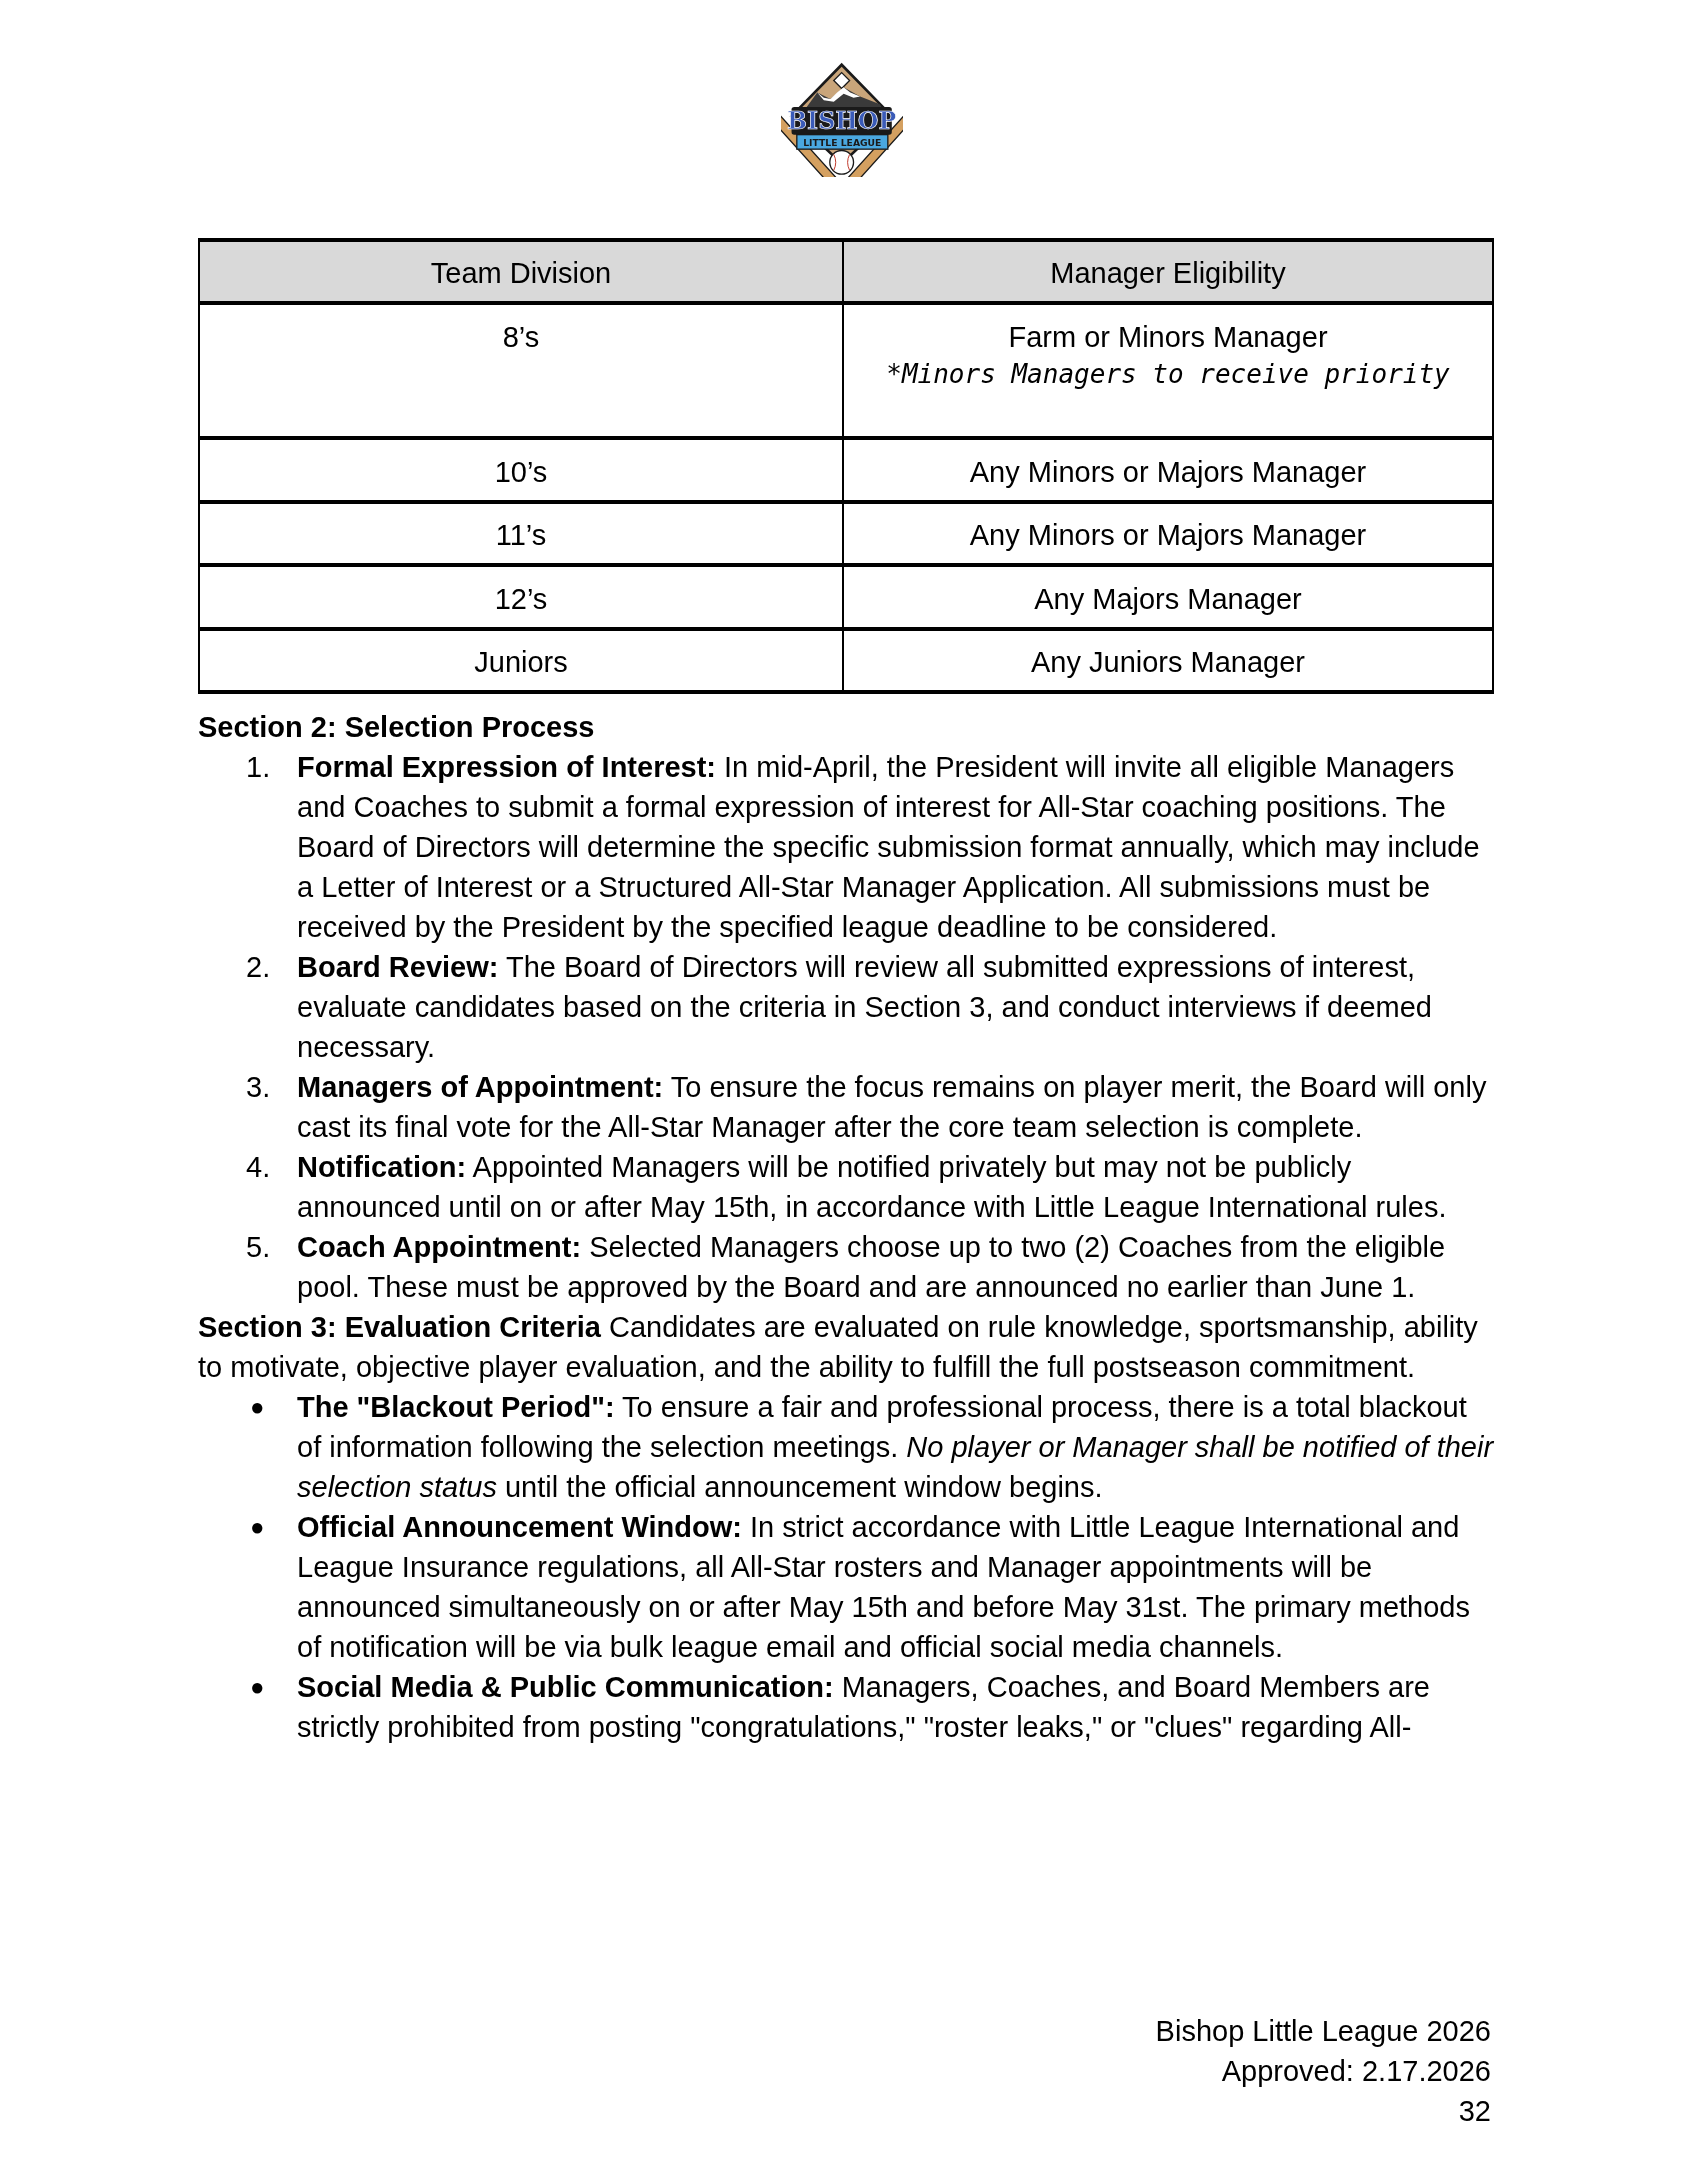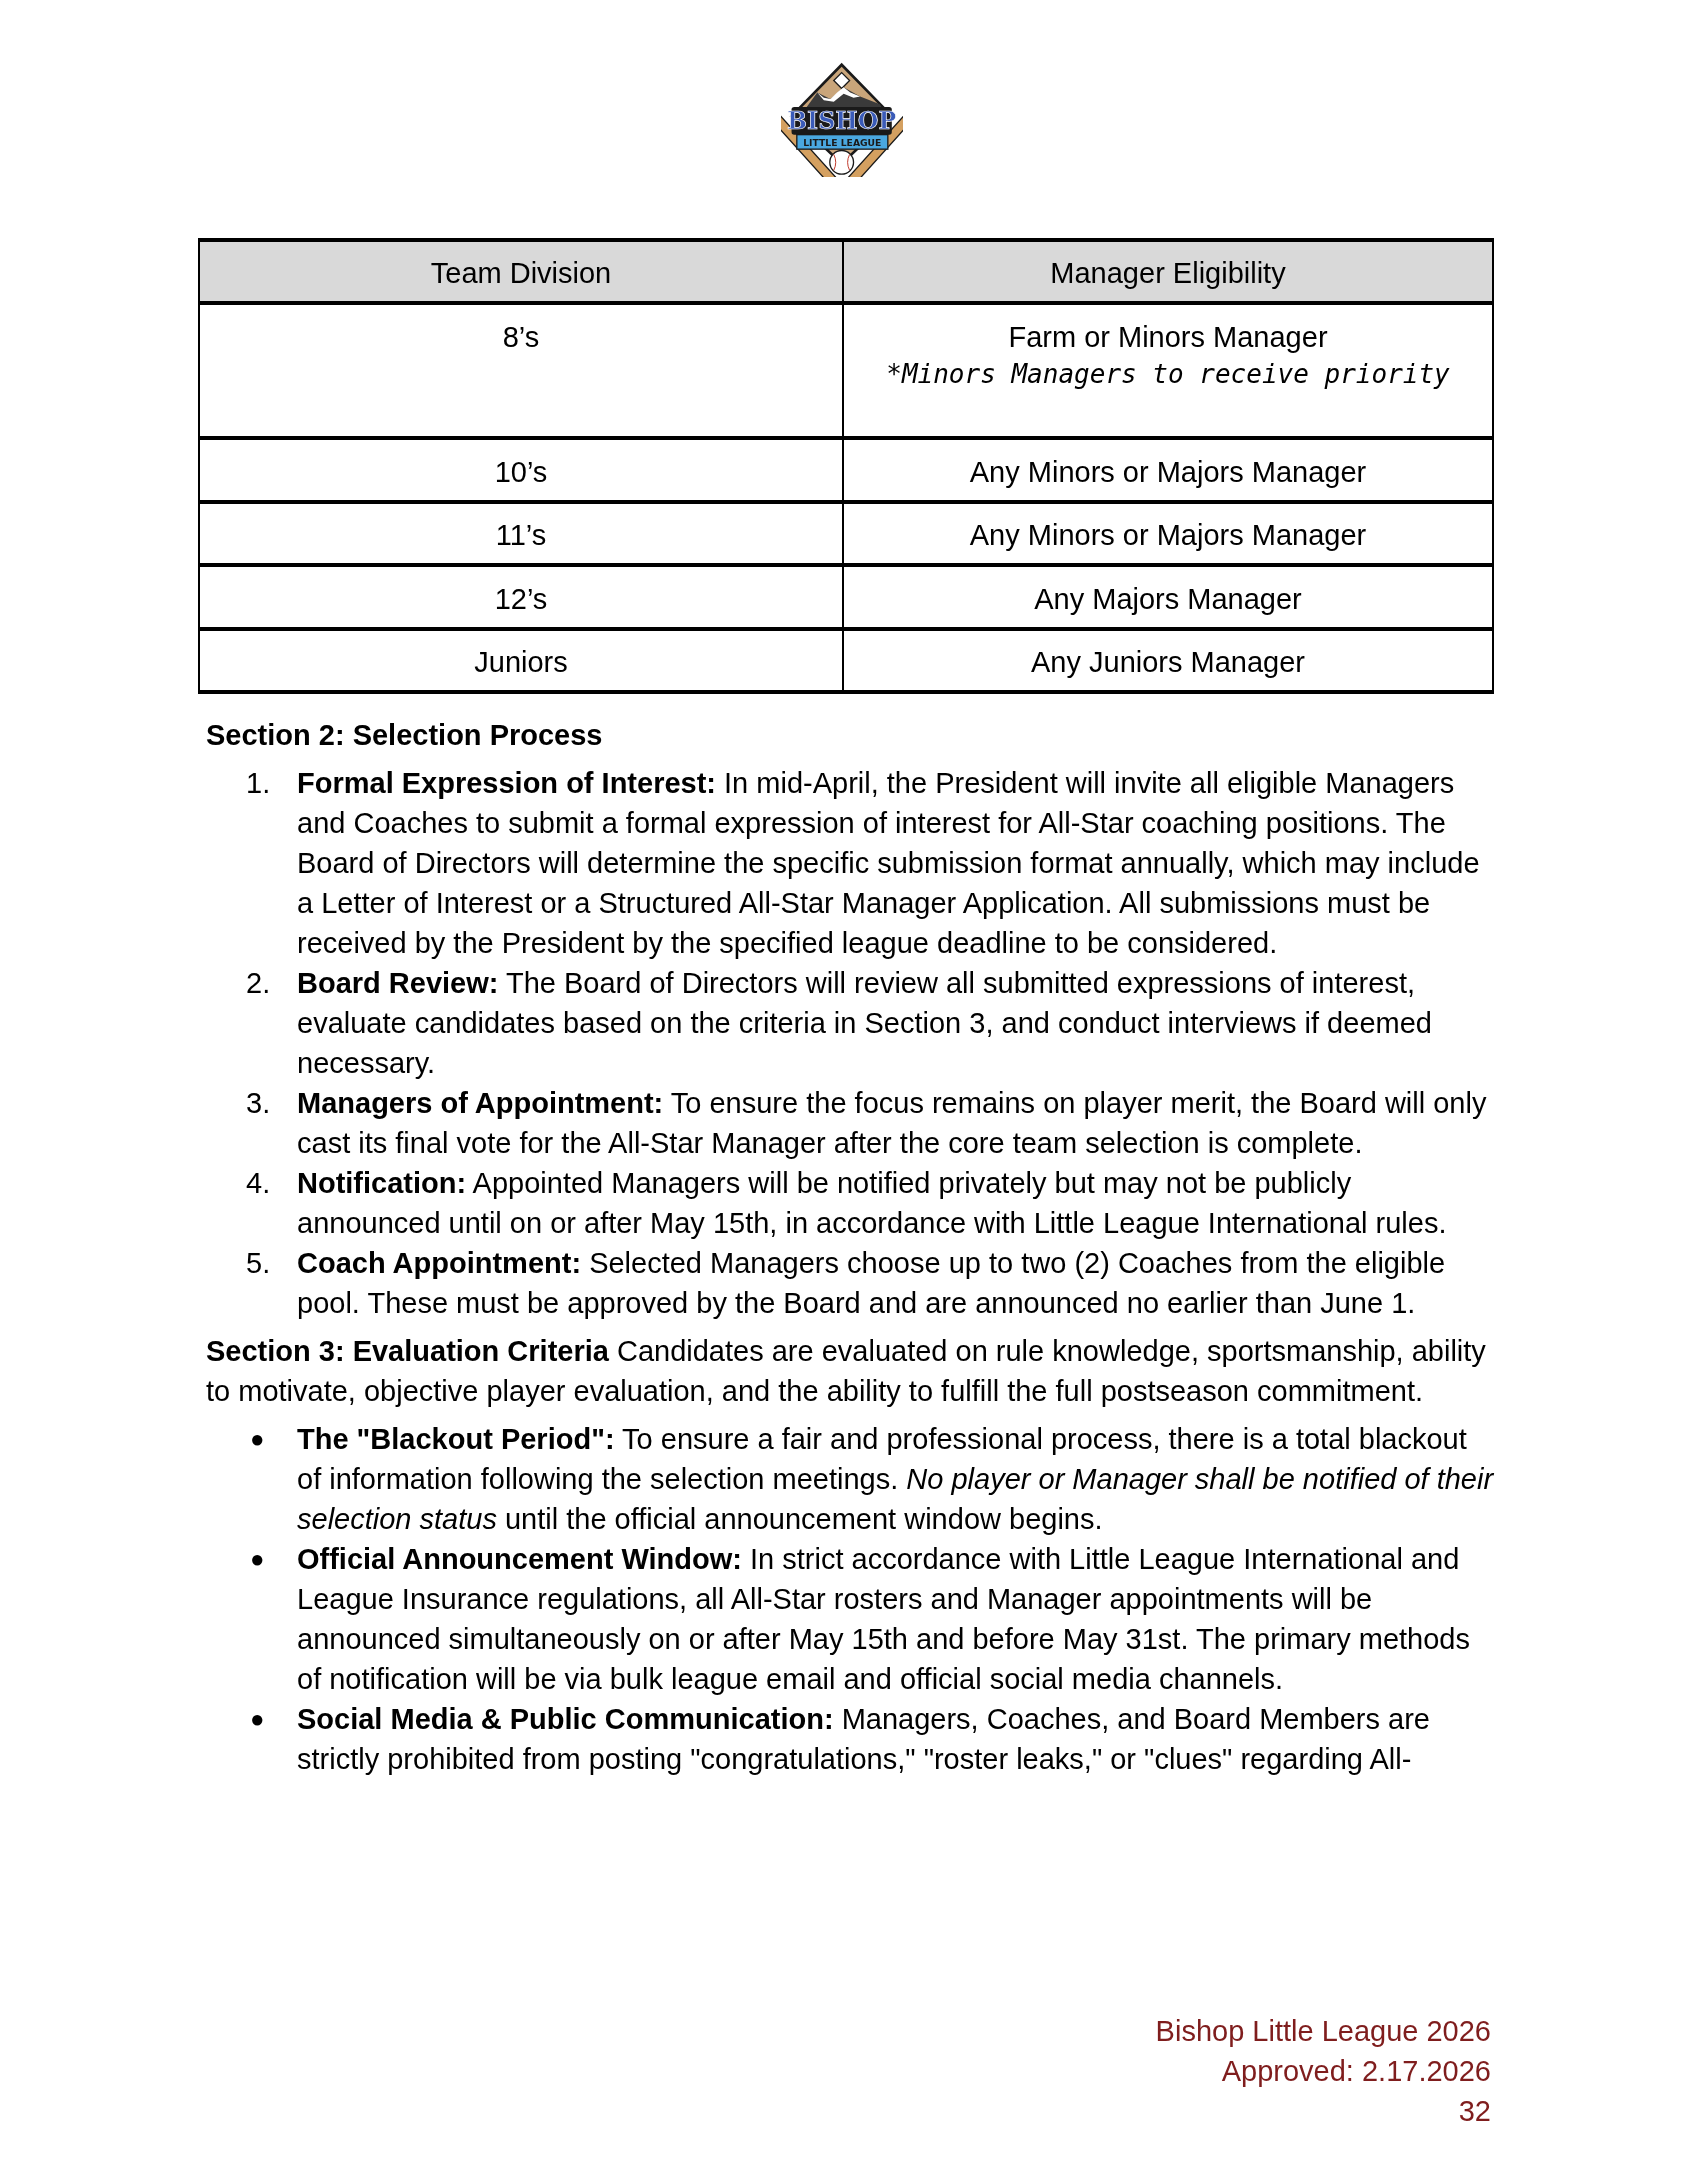--- a/index.html
+++ b/index.html
@@ -53,42 +53,42 @@
     }
 
     .content {
       position: absolute;
       left: 198px;
       top: 707px;
       width: 1297px;
       font-size: 29px;
       line-height: 40px;
     }
-    .content p { margin: 8px; }
+    .content p { margin: 0; }
     .content b { font-weight: bold; }
     .content ol, .content ul { margin: 0; padding: 0; list-style: none; }
     .content li {
       position: relative;
       padding-left: 99px;
     }
     .content li .marker {
       position: absolute;
       left: 48px;
       top: 0;
       width: 40px;
       text-align: left;
     }
     .content ul li .marker { left: 52px; font-size: 24px; }
 
     .footer {
       position: absolute;
       right: 196px;
       top: 2011px;
       text-align: right;
-      color: #7f1d1d;
+      color: #000000;
       font-size: 29px;
       line-height: 40px;
     }
     .footer div { white-space: nowrap; }
   </style>
 </head>
 <body>
 
 <div class="logo">
   <svg viewBox="0 0 185 180">

